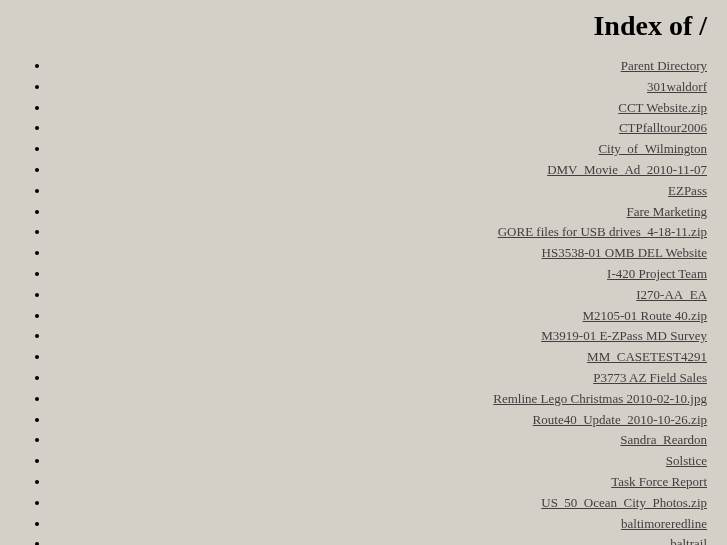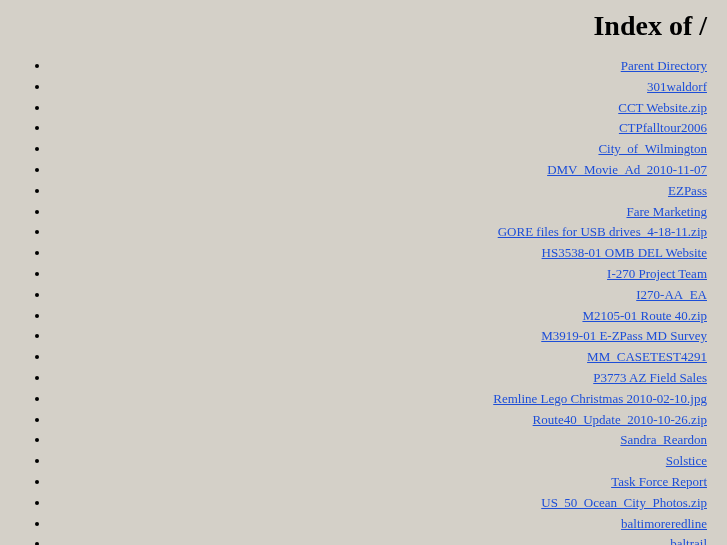--- a/index.html
+++ b/index.html
@@ -20,42 +20,42 @@
       font-weight: bold;
       margin-bottom: 14px;
       color: #000;
     }
     ul {
       list-style-type: disc;
       padding-left: 30px;
       line-height: 1.6;
     }
     ul li a {
-      color: #1d4ed8;
+      color: #404040;
       text-decoration: underline;
       font-size: 13px;
     }
   </style>
 </head>
 <body>
 
 <h1>Index of /</h1>
 
 <ul id="item-list">
 <li><a href="#">Parent Directory</a></li>
     <li><a href="#">301waldorf</a></li>
     <li><a href="#">CCT Website.zip</a></li>
     <li><a href="#">CTPfalltour2006</a></li>
     <li><a href="#">City_of_Wilmington</a></li>
     <li><a href="#">DMV_Movie_Ad_2010-11-07</a></li>
     <li><a href="#">EZPass</a></li>
     <li><a href="#">Fare Marketing</a></li>
     <li><a href="#">GORE files for USB drives_4-18-11.zip</a></li>
     <li><a href="#">HS3538-01 OMB DEL Website</a></li>
-    <li><a href="#">I-270 Project Team</a></li>
+    <li><a href="#">I-420 Project Team</a></li>
     <li><a href="#">I270-AA_EA</a></li>
     <li><a href="#">M2105-01 Route 40.zip</a></li>
     <li><a href="#">M3919-01 E-ZPass MD Survey</a></li>
     <li><a href="#">MM_CASETEST4291</a></li>
     <li><a href="#">P3773 AZ Field Sales</a></li>
     <li><a href="#">Remline Lego Christmas 2010-02-10.jpg</a></li>
     <li><a href="#">Route40_Update_2010-10-26.zip</a></li>
     <li><a href="#">Sandra_Reardon</a></li>
     <li><a href="#">Solstice</a></li>
     <li><a href="#">Task Force Report</a></li>

